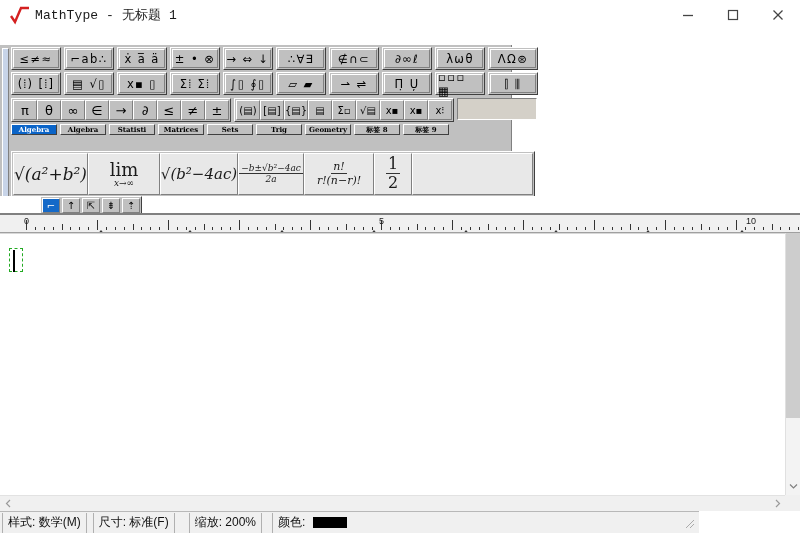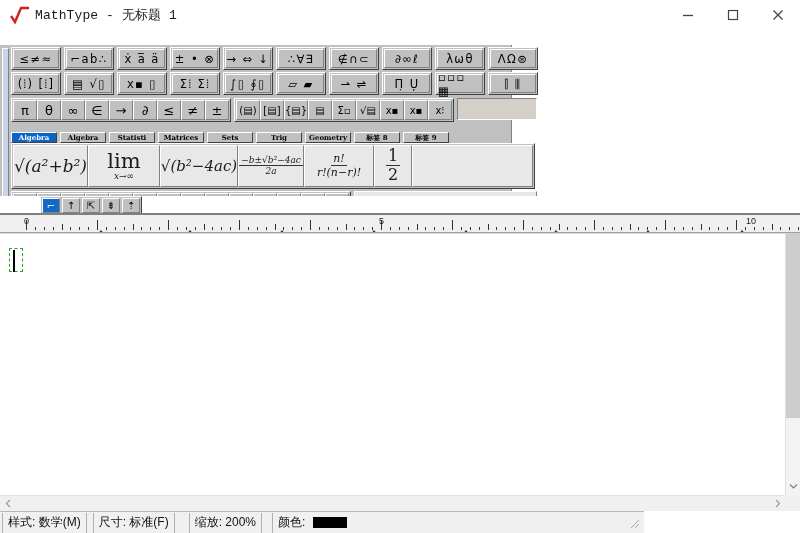--- a/index.html
+++ b/index.html
@@ -74,36 +74,36 @@
   .smallrow { margin-top: 1px; }
   .smallrow .btn { width: 24px; height: 20px; font-size: 13px; }
   .smallrow .grp { margin-right: 3px; }
   .smallrow .spacer {
     width: 80px; height: 22px; background: #d4d0c8;
     border-top: 1px solid #808080; border-left:1px solid #808080;
     border-right: 1px solid #ffffff; border-bottom: 1px solid #ffffff;
   }
 
   
-  .tabstrip { display: flex; margin-top: 10px; }
+  .tabstrip { display: flex; margin-top: 2px; }
   .tab {
     height: 11px; min-width: 46px; margin-right: 3px;
     background: #c0c0c0;
     border-top: 1px solid #ffffff; border-left: 1px solid #ffffff;
     border-right: 1px solid #404040; border-bottom: 1px solid #404040;
     font-family: "DejaVu Serif", serif;
     font-weight: bold;
     font-size: 7px; line-height: 9px;
     text-align: center; color: #000;
     overflow: hidden; white-space: nowrap;
   }
   .tab.active { background: #0a64c8; color: #ffffff; }
 
   
-  .palrow { display: flex; margin-top: 0px; }
+  .palrow { display: flex; margin-top: 16px; }
   .palgrp {
     background: #c0c0c0;
     border-top: 1px solid #ffffff; border-left: 1px solid #ffffff;
     border-right: 1px solid #404040; border-bottom: 1px solid #404040;
     padding: 1px; display: flex;
   }
   .palbtn {
     background: #e8e8e8;
     border-top: 1px solid #ffffff; border-left: 1px solid #ffffff;
     border-right: 1px solid #808080; border-bottom: 1px solid #808080;
@@ -229,21 +229,21 @@
     font-size: 10px;
   }
   .hs-left { left: 0; }
   .hs-right { right: 15px; }
   .corner-box {
     position: absolute; right: 0; bottom: 22px; width: 15px; height: 16px; background: #f0f0f0;
   }
 
   
   .statusbar {
-    position: absolute; left: 0; bottom: 0; width: 644px; height: 22px;
+    position: absolute; left: 0; bottom: 0; width: 699px; height: 22px;
     background: #f0f0f0; border-top: 1px solid #b8b8b8;
     display: flex; align-items: center;
   }
   .sb-cell {
     height: 20px; display: flex; align-items: center;
     font-size: 12px; color: #111; padding: 0 5px;
     border-right: 1px solid #b0b0b0;
     white-space: nowrap;
   }
   .sb-first { border-left: 1px solid #b0b0b0; margin-left: 2px; }
@@ -395,21 +395,21 @@
         <div class="tab">标签 9</div>
       </div>
 
       <div class="palrow">
         <div class="palgrp">
           <div class="palbtn pb1">
             <span style="font-size:17px;font-style:italic">√(a²+b²)</span>
           </div>
           <div class="palbtn pb2">
             <span style="display:inline-flex;flex-direction:column;align-items:center;line-height:1">
-              <span style="font-size:21px">lim</span>
+              <span style="font-size:18px">lim</span>
               <span style="font-size:9px;font-style:italic">x→∞</span>
             </span>
           </div>
           <div class="palbtn pb3">
             <span style="font-size:15px;font-style:italic">√(b²−4ac)</span>
           </div>
           <div class="palbtn pb4">
             <span class="frac" style="font-size:9px;font-style:italic">
               <span class="num">−b±√b²−4ac</span>
               <span class="den">2a</span>

